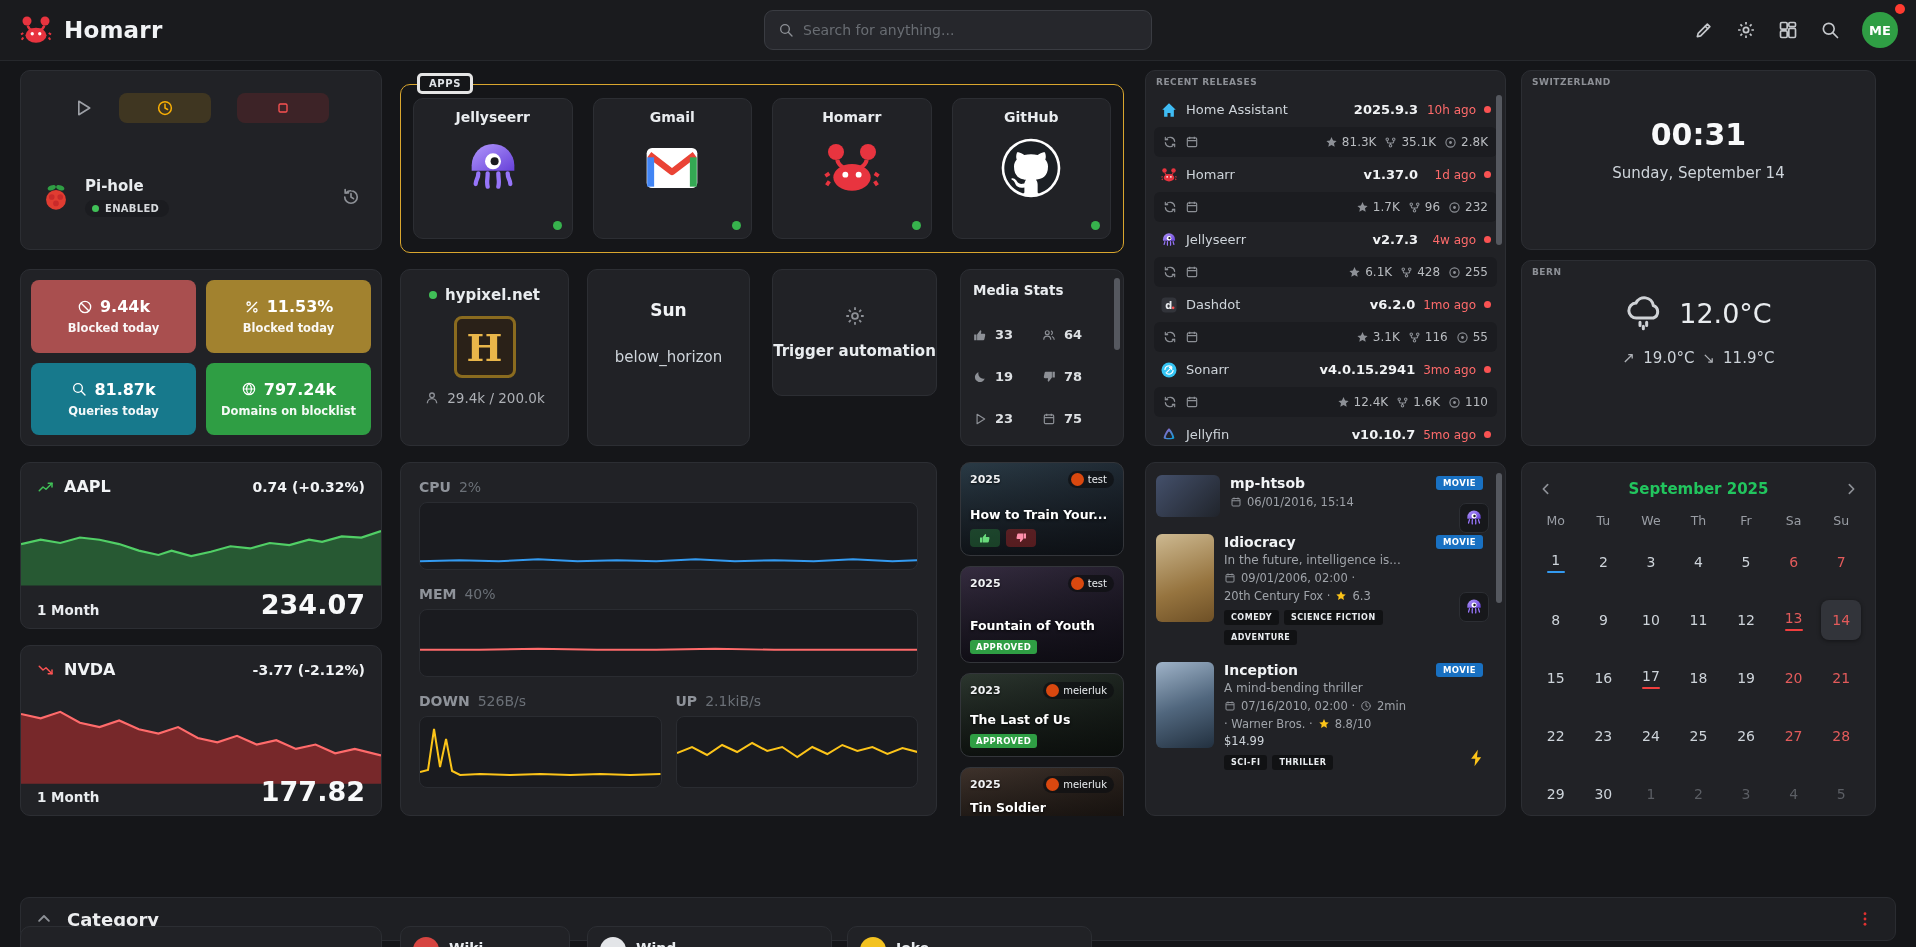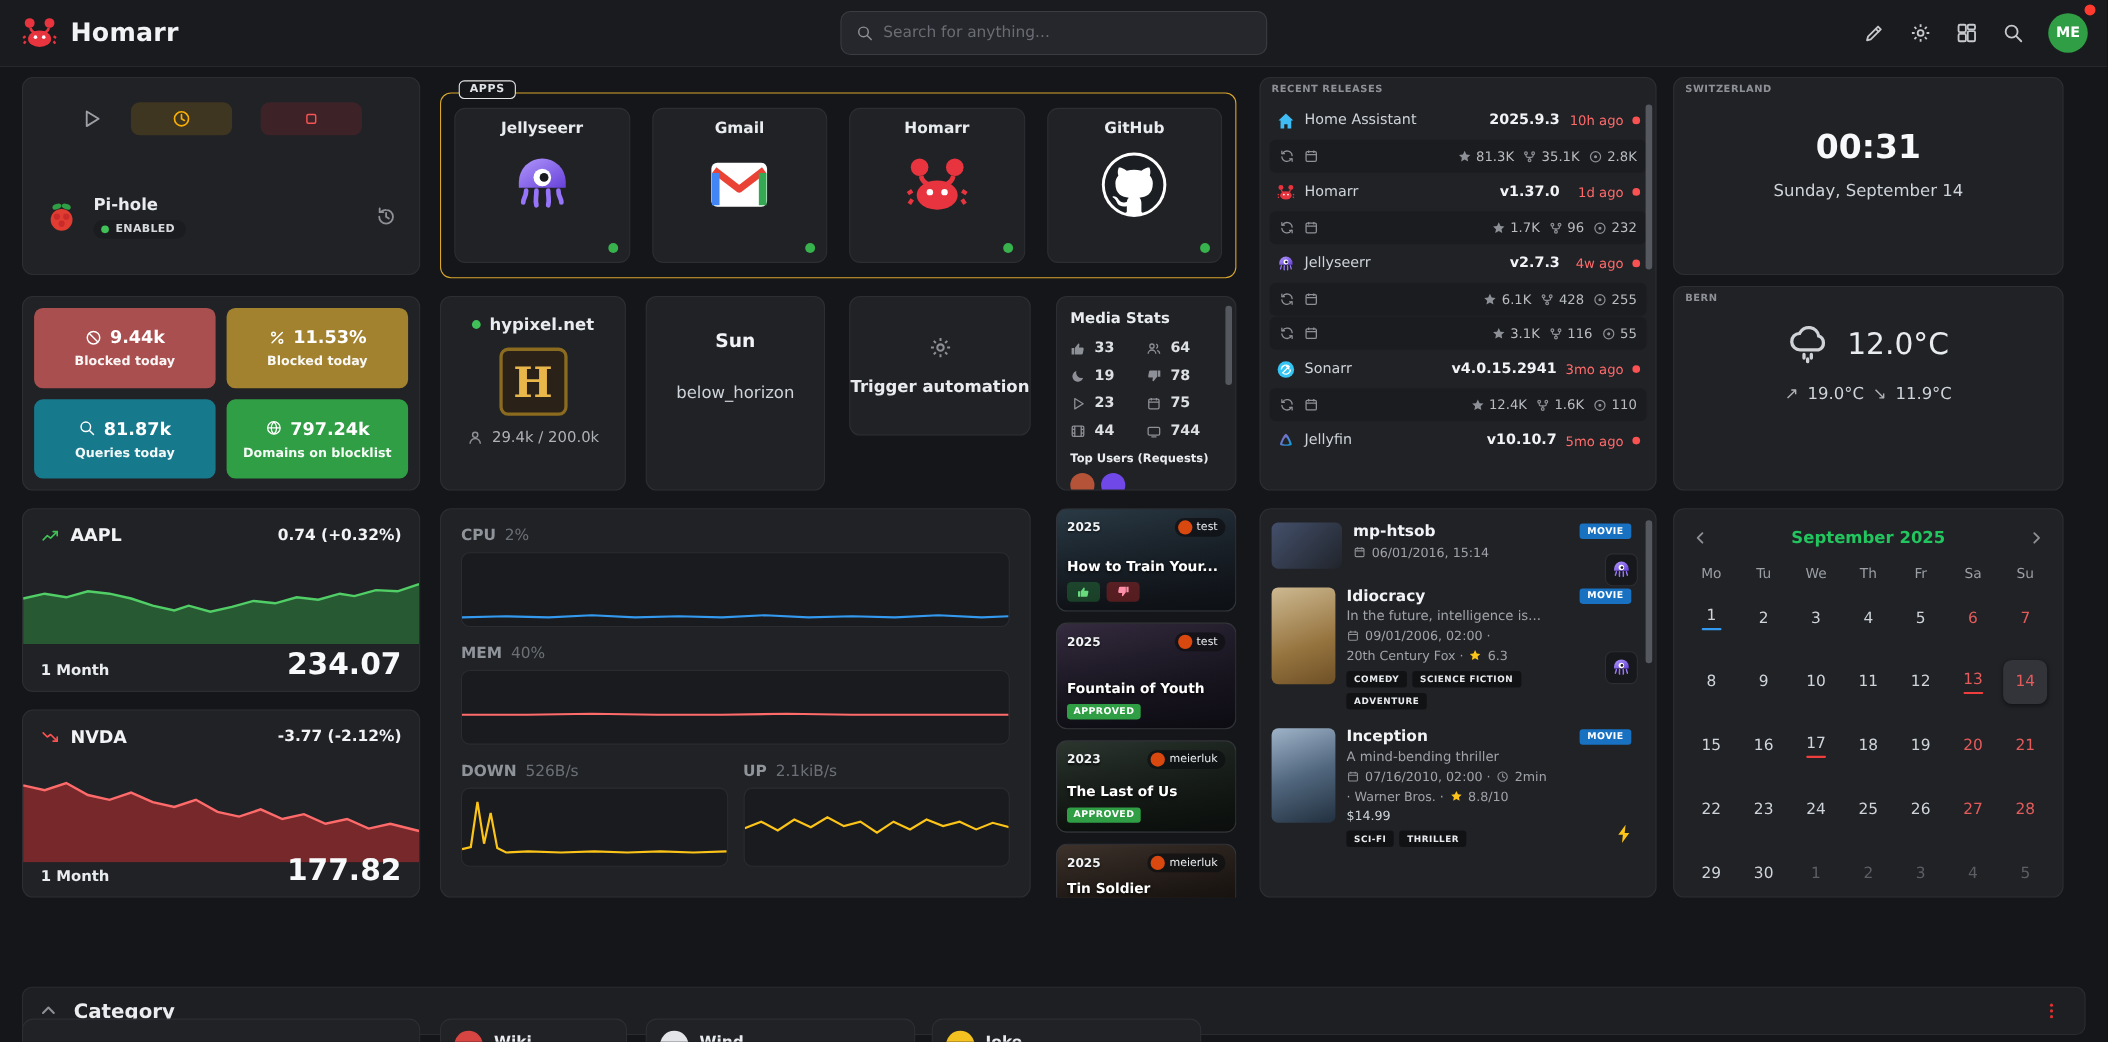--- a/index.html
+++ b/index.html
@@ -34,21 +34,21 @@
 .ctrl-btn.pill{width:92px;height:30px;border-radius:8px}
 .ctrl-btn.pill.yellow{background:rgba(250,176,5,.14);color:#fab005}
 .ctrl-btn.pill.red{background:rgba(224,49,49,.15);color:#fa5252}
 .ph-row{position:absolute;left:18px;right:14px;top:106px;display:flex;align-items:center;gap:12px}
 .ph-name{font-size:15px;font-weight:600;color:#e9ecef}
 .ph-badge{display:inline-flex;align-items:center;gap:6px;background:#1b1c20;border-radius:10px;padding:3px 10px 3px 7px;font-size:10px;font-weight:700;color:#d6d9dc;margin-top:5px;letter-spacing:.3px}
 .ph-badge .dot{width:7px;height:7px}
 .ml-auto{margin-left:auto}
 
 #p-apps{position:absolute;left:400px;top:84px;width:724px;height:169px;border:1px solid #d9a62e;border-radius:10px}
-.apps-label{position:absolute;top:-12px;left:16px;background:#151619;border:1px solid #e5e5e5;border-radius:5px;padding:2px 9px;font-size:10px;font-weight:700;color:#dfe2e6;letter-spacing:.6px}
+.apps-label{position:absolute;top:-12px;left:16px;background:#151619;border:3px solid #e5e5e5;border-radius:5px;padding:2px 9px;font-size:10px;font-weight:700;color:#dfe2e6;letter-spacing:.6px}
 .apps-row{display:flex;gap:20px;padding:13px 12px}
 .app-tile{width:160px;height:141px;background:#212226;border:1px solid #2c2e33;border-radius:10px;position:relative;display:flex;flex-direction:column;align-items:center;padding-top:10px;gap:11px;cursor:pointer}
 .app-name{font-size:14px;font-weight:700;color:#e9ecef}
 .status-dot{position:absolute;right:10px;bottom:8px;width:9px;height:9px;border-radius:50%;background:#37b24d}
 
 #p-releases{left:1145px;top:70px;width:361px;height:376px;overflow:hidden}
 .rel-list{position:absolute;left:8px;right:8px;top:22px;bottom:0;overflow:hidden}
 .rel-main{display:flex;align-items:center;gap:8px;height:33px;padding:0 6px}
 .rel-name{font-size:13px;color:#ced4da;white-space:nowrap}
 .rel-version{margin-left:auto;font-size:13px;font-weight:700;color:#f1f3f5;white-space:nowrap}
@@ -76,21 +76,21 @@
 .mc-title{display:flex;align-items:center;gap:8px;font-weight:700;font-size:15px;color:#e9ecef}
 .mc-logo{width:62px;height:62px;border-radius:8px;background:#2a2118;border:3px solid #8a6b1f;color:#e9b64a;font-size:38px;font-weight:800;display:flex;align-items:center;justify-content:center;font-family:"DejaVu Serif","Liberation Serif",serif}
 .mc-players{display:flex;gap:7px;align-items:center;color:#aeb1b6;font-size:13.5px}
 #p-sun{left:587px;top:269px;width:163px;height:177px}
 .sun-title{margin-top:30px;text-align:center;font-size:17px;font-weight:800;color:#f1f3f5}
 .sun-state{margin-top:28px;text-align:center;font-size:15px;color:#ced4da}
 #p-auto{left:772px;top:269px;width:165px;height:127px;display:flex;flex-direction:column;align-items:center;justify-content:center;gap:15px;cursor:pointer}
 .auto-label{font-size:15px;font-weight:700;color:#e9ecef}
 #p-mstats{left:960px;top:269px;width:164px;height:177px;padding:12px;overflow:hidden}
 .ms-title{font-size:13.5px;font-weight:700;color:#e9ecef}
-.ms-grid{display:grid;grid-template-columns:1fr 1fr;margin-top:11px;row-gap:10px}
+.ms-grid{display:grid;grid-template-columns:1fr 1fr;margin-top:29px;row-gap:27px}
 .ms-cell{display:flex;align-items:center;gap:8px;font-size:13px;font-weight:600;color:#dde0e3}
 .ms-footer{margin-top:12px;font-size:10.5px;font-weight:700;color:#e9ecef;white-space:nowrap}
 .ms-avatars{display:flex;gap:6px;margin-top:7px}
 .ms-av{width:22px;height:22px;border-radius:50%}
 .ms-av.a1{background:#b55339}.ms-av.a2{background:#7048e8}
 
 #p-aapl{left:20px;top:462px;width:362px;height:167px;overflow:hidden}
 #p-nvda{left:20px;top:645px;width:362px;height:171px;overflow:hidden}
 .stock-head{display:flex;align-items:center;gap:9px;padding:14px 16px 0}
 .stock-sym{font-size:16px;font-weight:800;color:#f1f3f5}
@@ -586,20 +586,29 @@
             <span class="stat">
               <svg class="ic s13 dim">
                 <use href="#i-issue"></use>
               </svg>
               <span>255</span>
             </span>
           </div>
         </div>
 
         <div>
+          <div class="rel-main">
+            <svg class="ic s18" style="color: rgb(233, 236, 239);">
+              <use href="#i-dashdot"></use>
+            </svg>
+            <span class="rel-name">Dashdot</span>
+            <span class="rel-version">v6.2.0</span>
+            <span class="rel-ago">1mo ago</span>
+            <span class="dot r"></span>
+          </div>
           <div class="rel-stats">
             <svg class="ic s14 dim">
               <use href="#i-refresh"></use>
             </svg>
             <svg class="ic s14 dim">
               <use href="#i-calendar"></use>
             </svg>
             <span class="spacer"></span>
             <span class="stat">
               <svg class="ic s13 dim">

